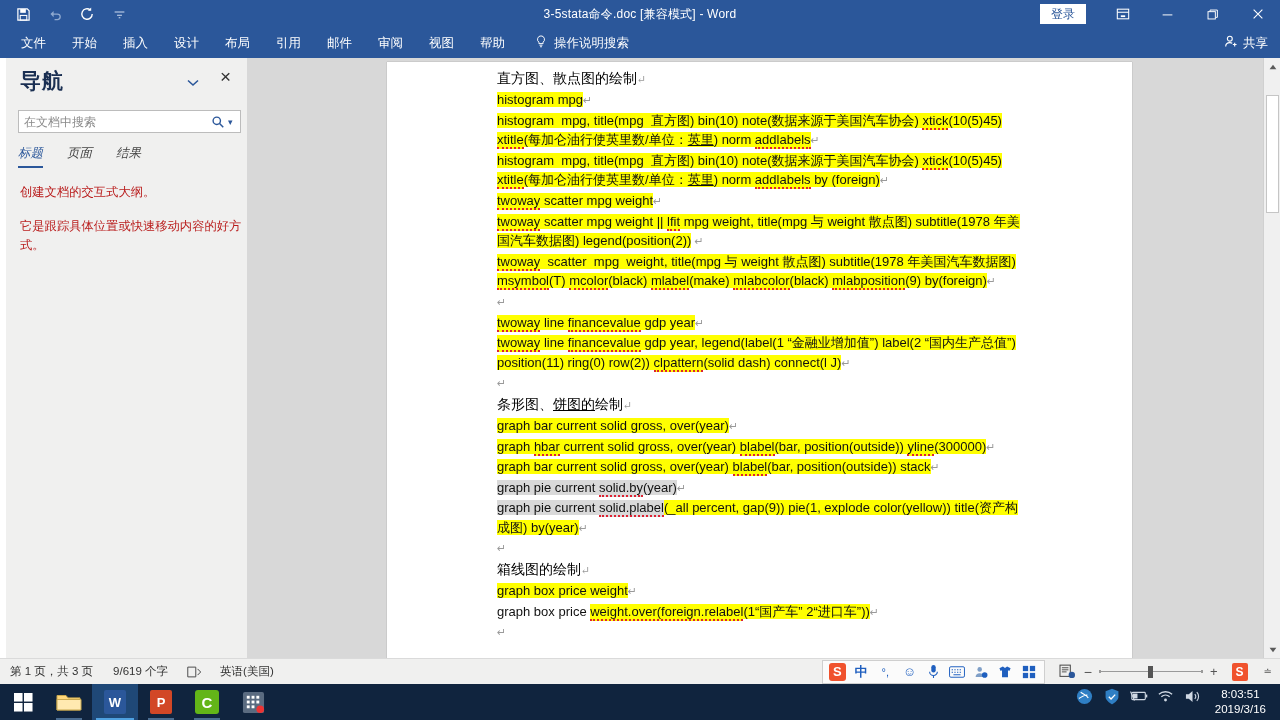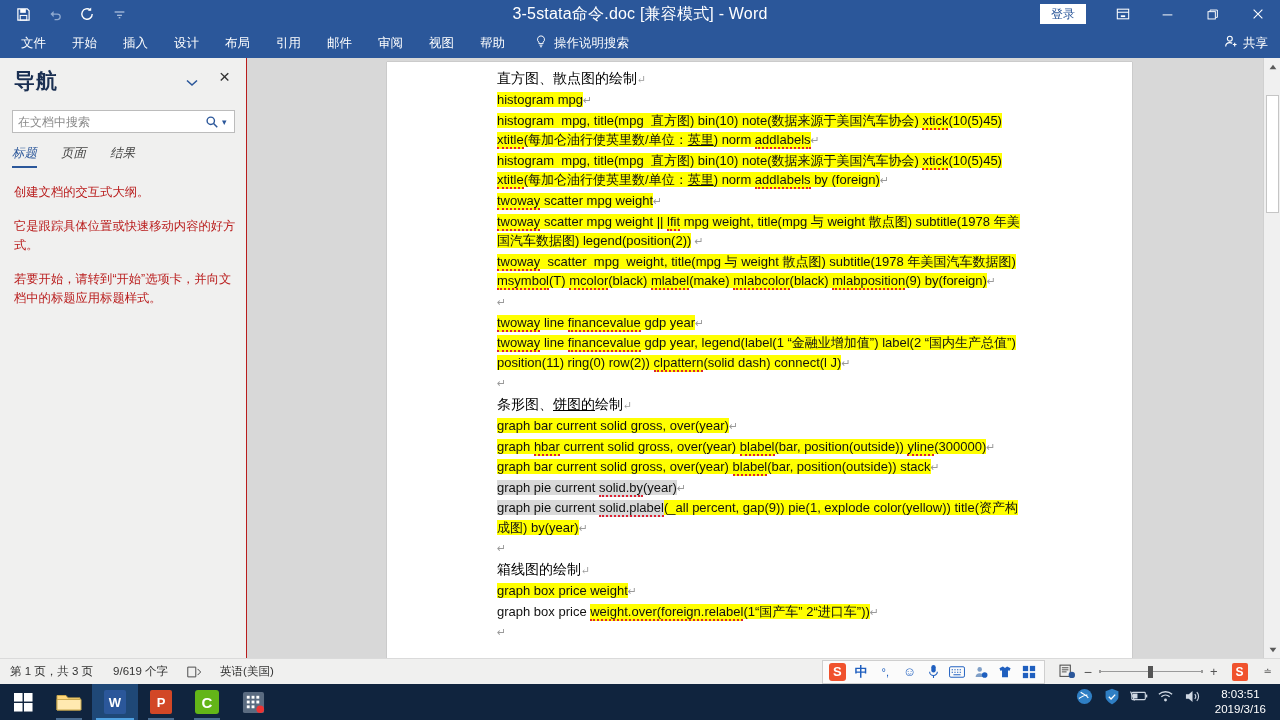--- a/index.html
+++ b/index.html
@@ -14,21 +14,21 @@
   .titlebar {
     position: absolute; left: 0; top: 0; width: 1280px; height: 28px;
     background: #2b579a; color: #fff;
   }
   .qat { position: absolute; left: 14px; top: 0; height: 28px; display: flex; align-items: center; gap: 14px; }
   .qat-btn { width: 18px; height: 18px; display: flex; align-items: center; justify-content: center; cursor: pointer; }
   .qat-btn svg { display: block; }
   .title-text {
     position: absolute; left: 0; top: 0; width: 1280px; height: 28px;
     display: flex; align-items: center; justify-content: center;
-    font-size: 16px; color: #fff; letter-spacing: .2px;
+    font-size: 12px; color: #fff; letter-spacing: .2px;
   }
   .win-ctrls { position: absolute; right: 0; top: 0; height: 28px; display: flex; align-items: center; }
   .signin {
     background: #fff; color: #2b579a; font-size: 12px;
     padding: 3px 11px; margin-right: 14px; cursor: pointer; line-height: 14px;
   }
   .wbtn { width: 45px; height: 28px; display: flex; align-items: center; justify-content: center; cursor: pointer; }
 
   
   .ribbonbar {
@@ -38,22 +38,22 @@
   .tabs { position: absolute; left: 8px; top: 0; height: 30px; display: flex; align-items: center; }
   .tab {
     font-size: 12.5px; color: #fff; padding: 0 13px; height: 30px;
     display: flex; align-items: center; cursor: pointer; white-space: nowrap;
   }
   .tellme { display: flex; align-items: center; gap: 6px; margin-left: 8px; font-size: 12.5px; cursor: pointer; padding: 0 8px; height: 30px; }
   .share { position: absolute; right: 12px; top: 0; height: 30px; display: flex; align-items: center; gap: 4px; font-size: 12.5px; cursor: pointer; }
 
   
   .navpane {
-    position: absolute; left: 0; top: 58px; width: 247px; height: 600px;
-    background: #f0f0ef; border-right: 1px solid #b91c1c;
+    position: absolute; left: 6px; top: 58px; width: 247px; height: 600px;
+    background: #f0f0ef; border-right: 6px solid #b91c1c;
   }
   .nav-header { position: relative; height: 44px; }
   .nav-title {
     position: absolute; left: 14px; top: 9px;
     font-size: 21px; color: #1a2f52; font-weight: bold; letter-spacing: 1px;
   }
   .nav-caret { position: absolute; right: 48px; top: 15px; cursor: pointer; }
   .nav-close { position: absolute; right: 16px; top: 10px; cursor: pointer; font-size: 19px; color: #333; line-height: 18px; }
   .nav-search {
     position: absolute; left: 12px; top: 52px; width: 223px; height: 23px;
@@ -284,21 +284,20 @@
 
     <div class="nav-tabs">
       <div class="nav-tab active">标题</div>
       <div class="nav-tab">页面</div>
       <div class="nav-tab">结果</div>
     </div>
 
     <div class="nav-body">
       <p>创建文档的交互式大纲。</p>
       <p>它是跟踪具体位置或快速移动内容的好方式。</p>
-      <p>若要开始，请转到“开始”选项卡，并向文档中的标题应用标题样式。</p>
     </div>
 
     <div class="left-stub">
       <div class="seg"></div>
       <div class="seg"></div>
       <div class="seg"></div>
       <div class="seg"></div>
       <div class="seg"></div>
       <div class="seg"></div>
       <div class="seg g"></div>

